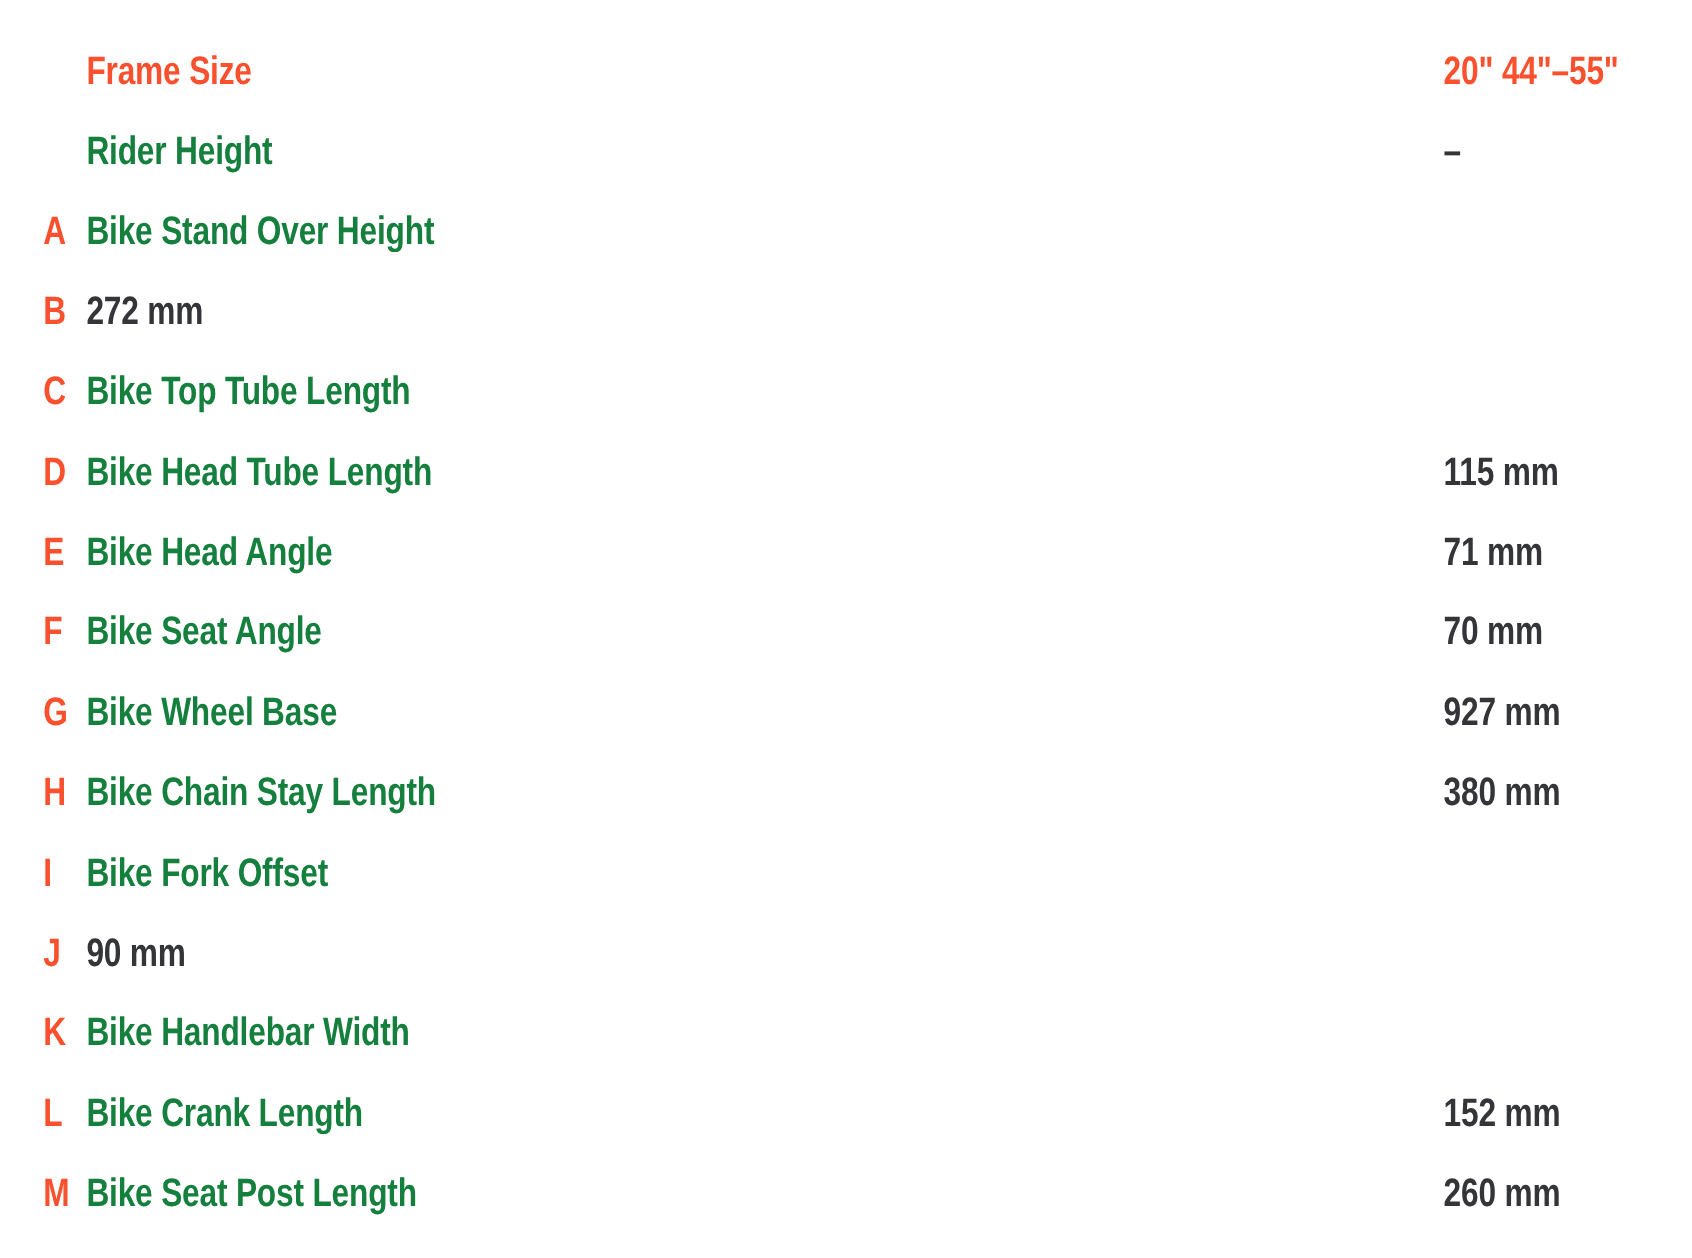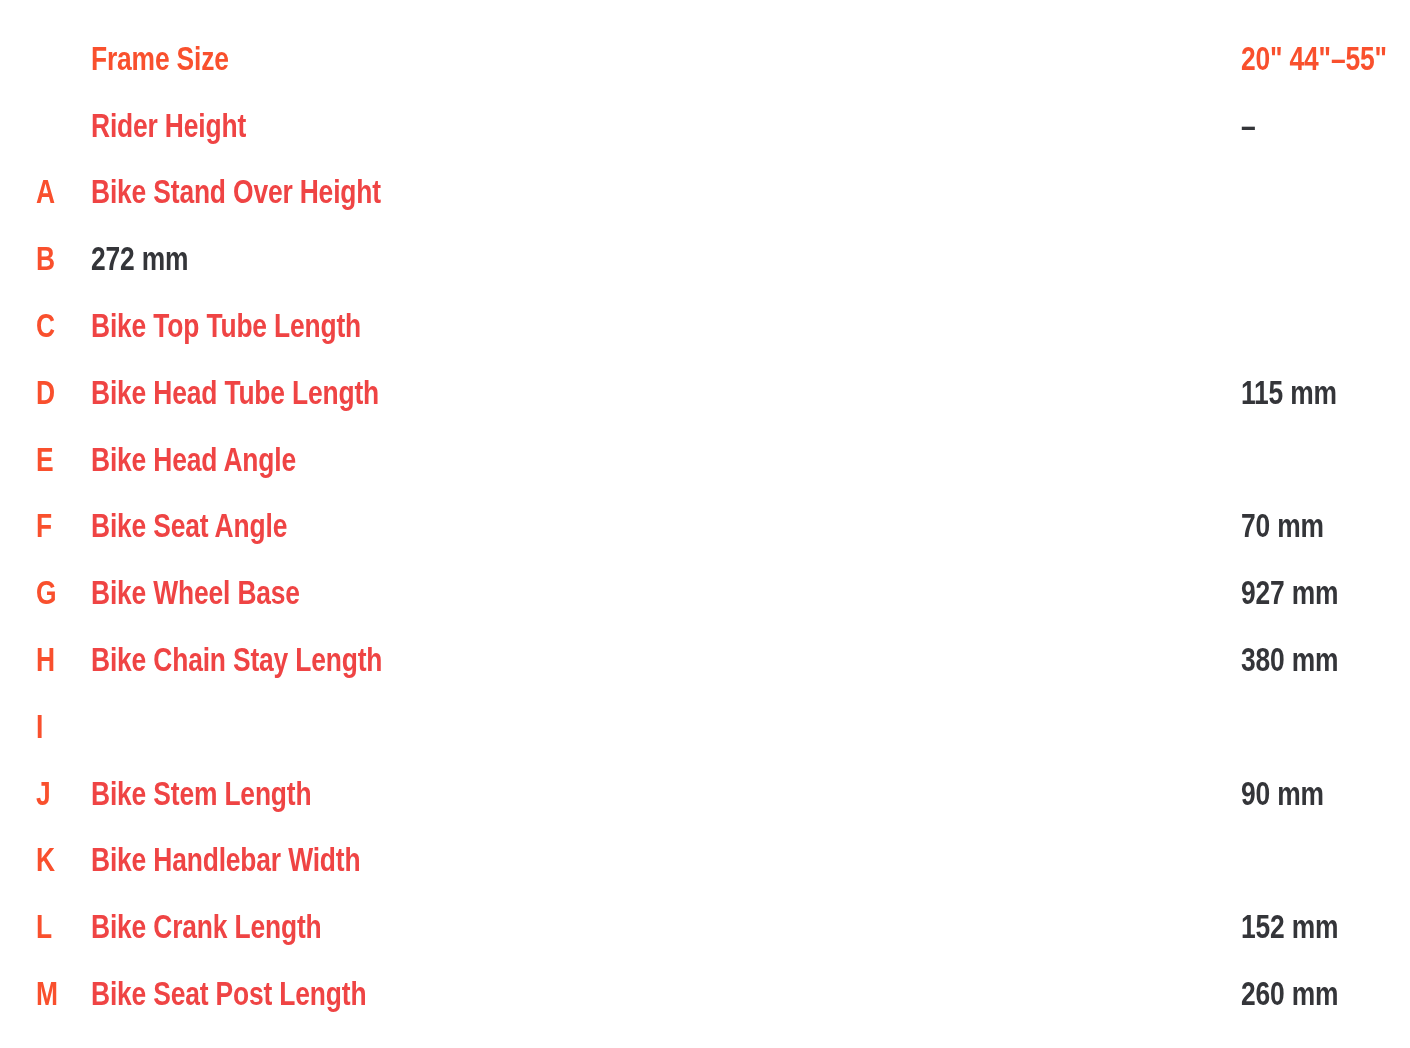--- a/index.html
+++ b/index.html
@@ -18,39 +18,38 @@
     padding-top: 25px;
     padding-left: 36px;
     padding-right: 0;
   }
 
   .geo-row {
     display: flex;
     align-items: center;
     height: 66.8px;
     width: 1374px;
-    gap: 19px;
   }
 
   .cell-letter {
     width: 36px;
     flex: 0 0 36px;
     font-size: 33px;
     font-weight: 700;
     color: #f9502d;
     line-height: 1;
     white-space: nowrap;
   }
 
   .cell-label {
     width: 1131px;
     flex: 0 0 1131px;
     font-size: 33px;
     font-weight: 700;
-    color: #ef4444;
+    color: #15803d;
     line-height: 1;
     white-space: nowrap;
   }
 
   .cell-value {
     flex: 1 1 auto;
     font-size: 33px;
     font-weight: 700;
     color: #343539;
     line-height: 1;
@@ -137,20 +136,23 @@
     </div>
   </div>
 
   <div class="geo-row">
     <div class="cell-letter">
       <span class="condense">E</span>
     </div>
     <div class="cell-label">
       <span class="condense">Bike Head Angle</span>
     </div>
+    <div class="cell-value">
+      <span class="condense">71 mm</span>
+    </div>
   </div>
 
   <div class="geo-row">
     <div class="cell-letter">
       <span class="condense">F</span>
     </div>
     <div class="cell-label">
       <span class="condense">Bike Seat Angle</span>
     </div>
     <div class="cell-value">
@@ -179,29 +181,29 @@
     </div>
     <div class="cell-value">
       <span class="condense">380 mm</span>
     </div>
   </div>
 
   <div class="geo-row">
     <div class="cell-letter">
       <span class="condense">I</span>
     </div>
+    <div class="cell-label">
+      <span class="condense">Bike Fork Offset</span>
+    </div>
   </div>
 
   <div class="geo-row">
     <div class="cell-letter">
       <span class="condense">J</span>
     </div>
-    <div class="cell-label">
-      <span class="condense">Bike Stem Length</span>
-    </div>
     <div class="cell-value">
       <span class="condense">90 mm</span>
     </div>
   </div>
 
   <div class="geo-row">
     <div class="cell-letter">
       <span class="condense">K</span>
     </div>
     <div class="cell-label">

